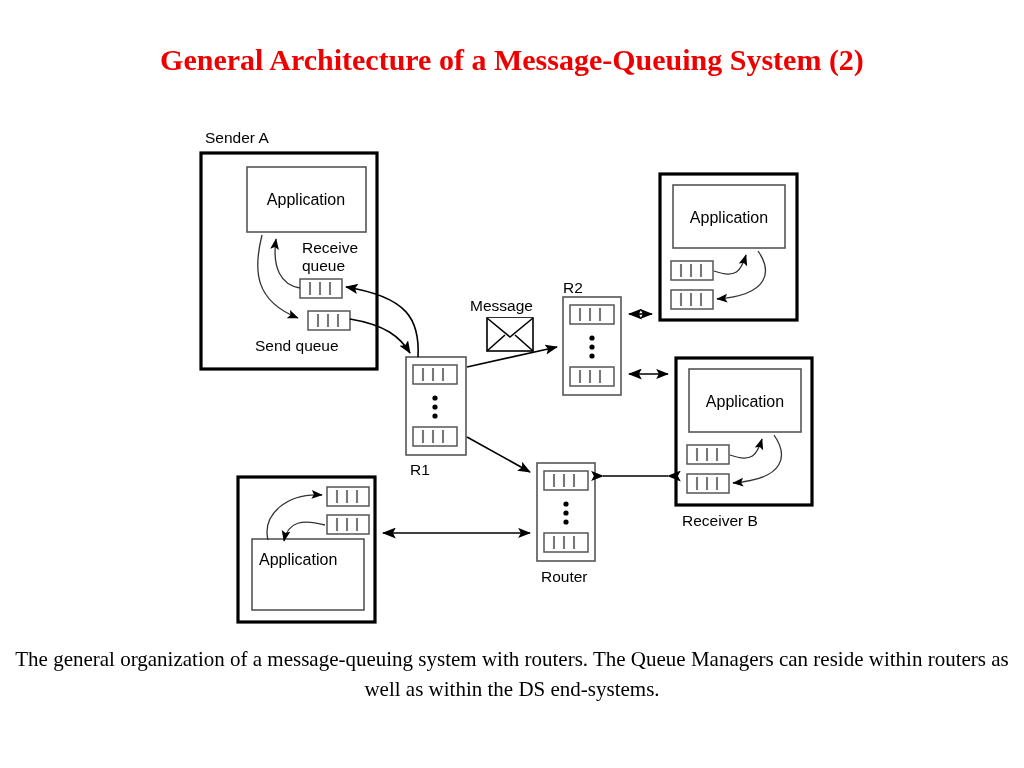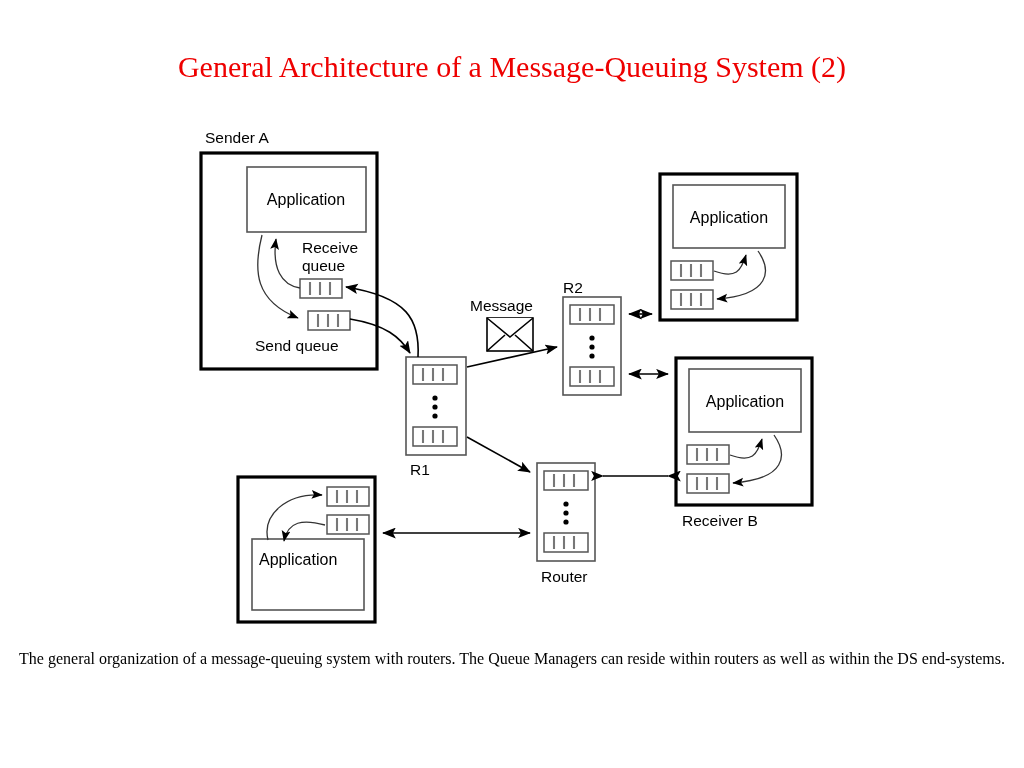--- a/index.html
+++ b/index.html
@@ -16,45 +16,45 @@
   }
   #slide {
     position: relative;
     width: 1024px;
     height: 768px;
     background: #ffffff;
   }
   #slide-title {
     position: absolute;
     left: 0;
-    top: 50px;
+    top: 43px;
     width: 1024px;
     text-align: center;
     color: #ee0000;
     font-family: "Liberation Serif", serif;
     font-size: 30px;
-    font-weight: normal;
+    font-weight: bold;
     letter-spacing: 0px;
     white-space: nowrap;
   }
   #diagram {
     position: absolute;
     left: 0;
     top: 105px;
     width: 1024px;
     height: 535px;
   }
   #caption {
     position: absolute;
     left: 12px;
     top: 644px;
     width: 1000px;
     text-align: center;
     font-family: "Liberation Serif", serif;
-    font-size: 16px;
+    font-size: 21px;
     line-height: 30px;
     color: #000000;
   }
   svg text {
     font-family: "Liberation Sans", sans-serif;
     fill: #000000;
   }
   .lbl {
     font-size: 15.5px;
   }

